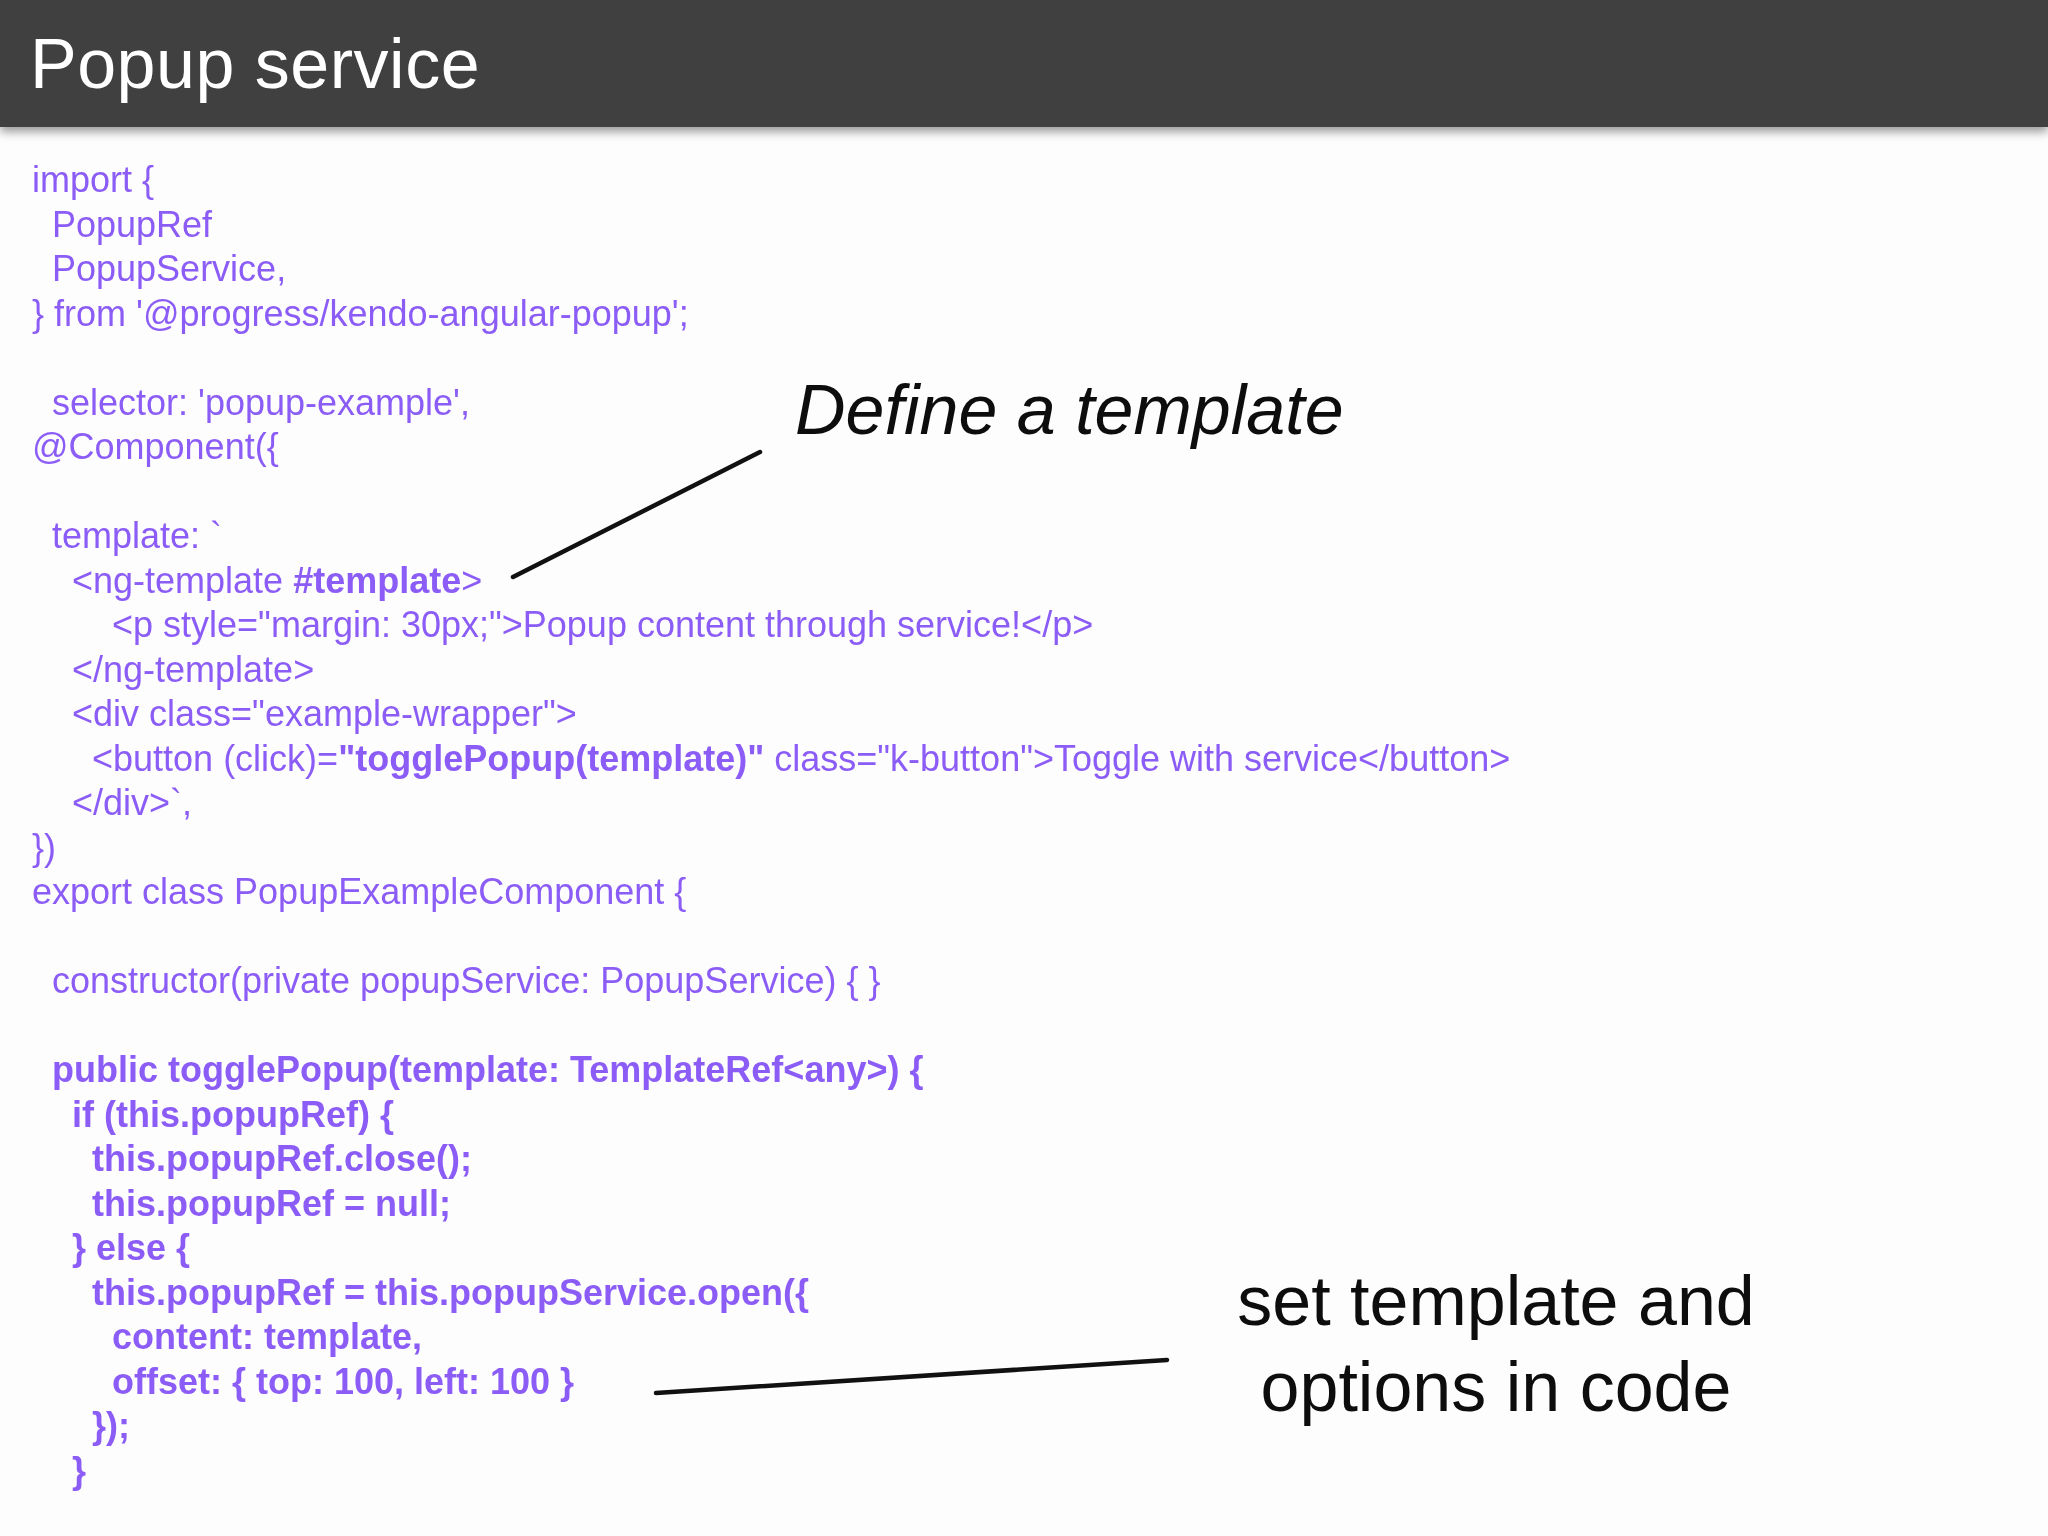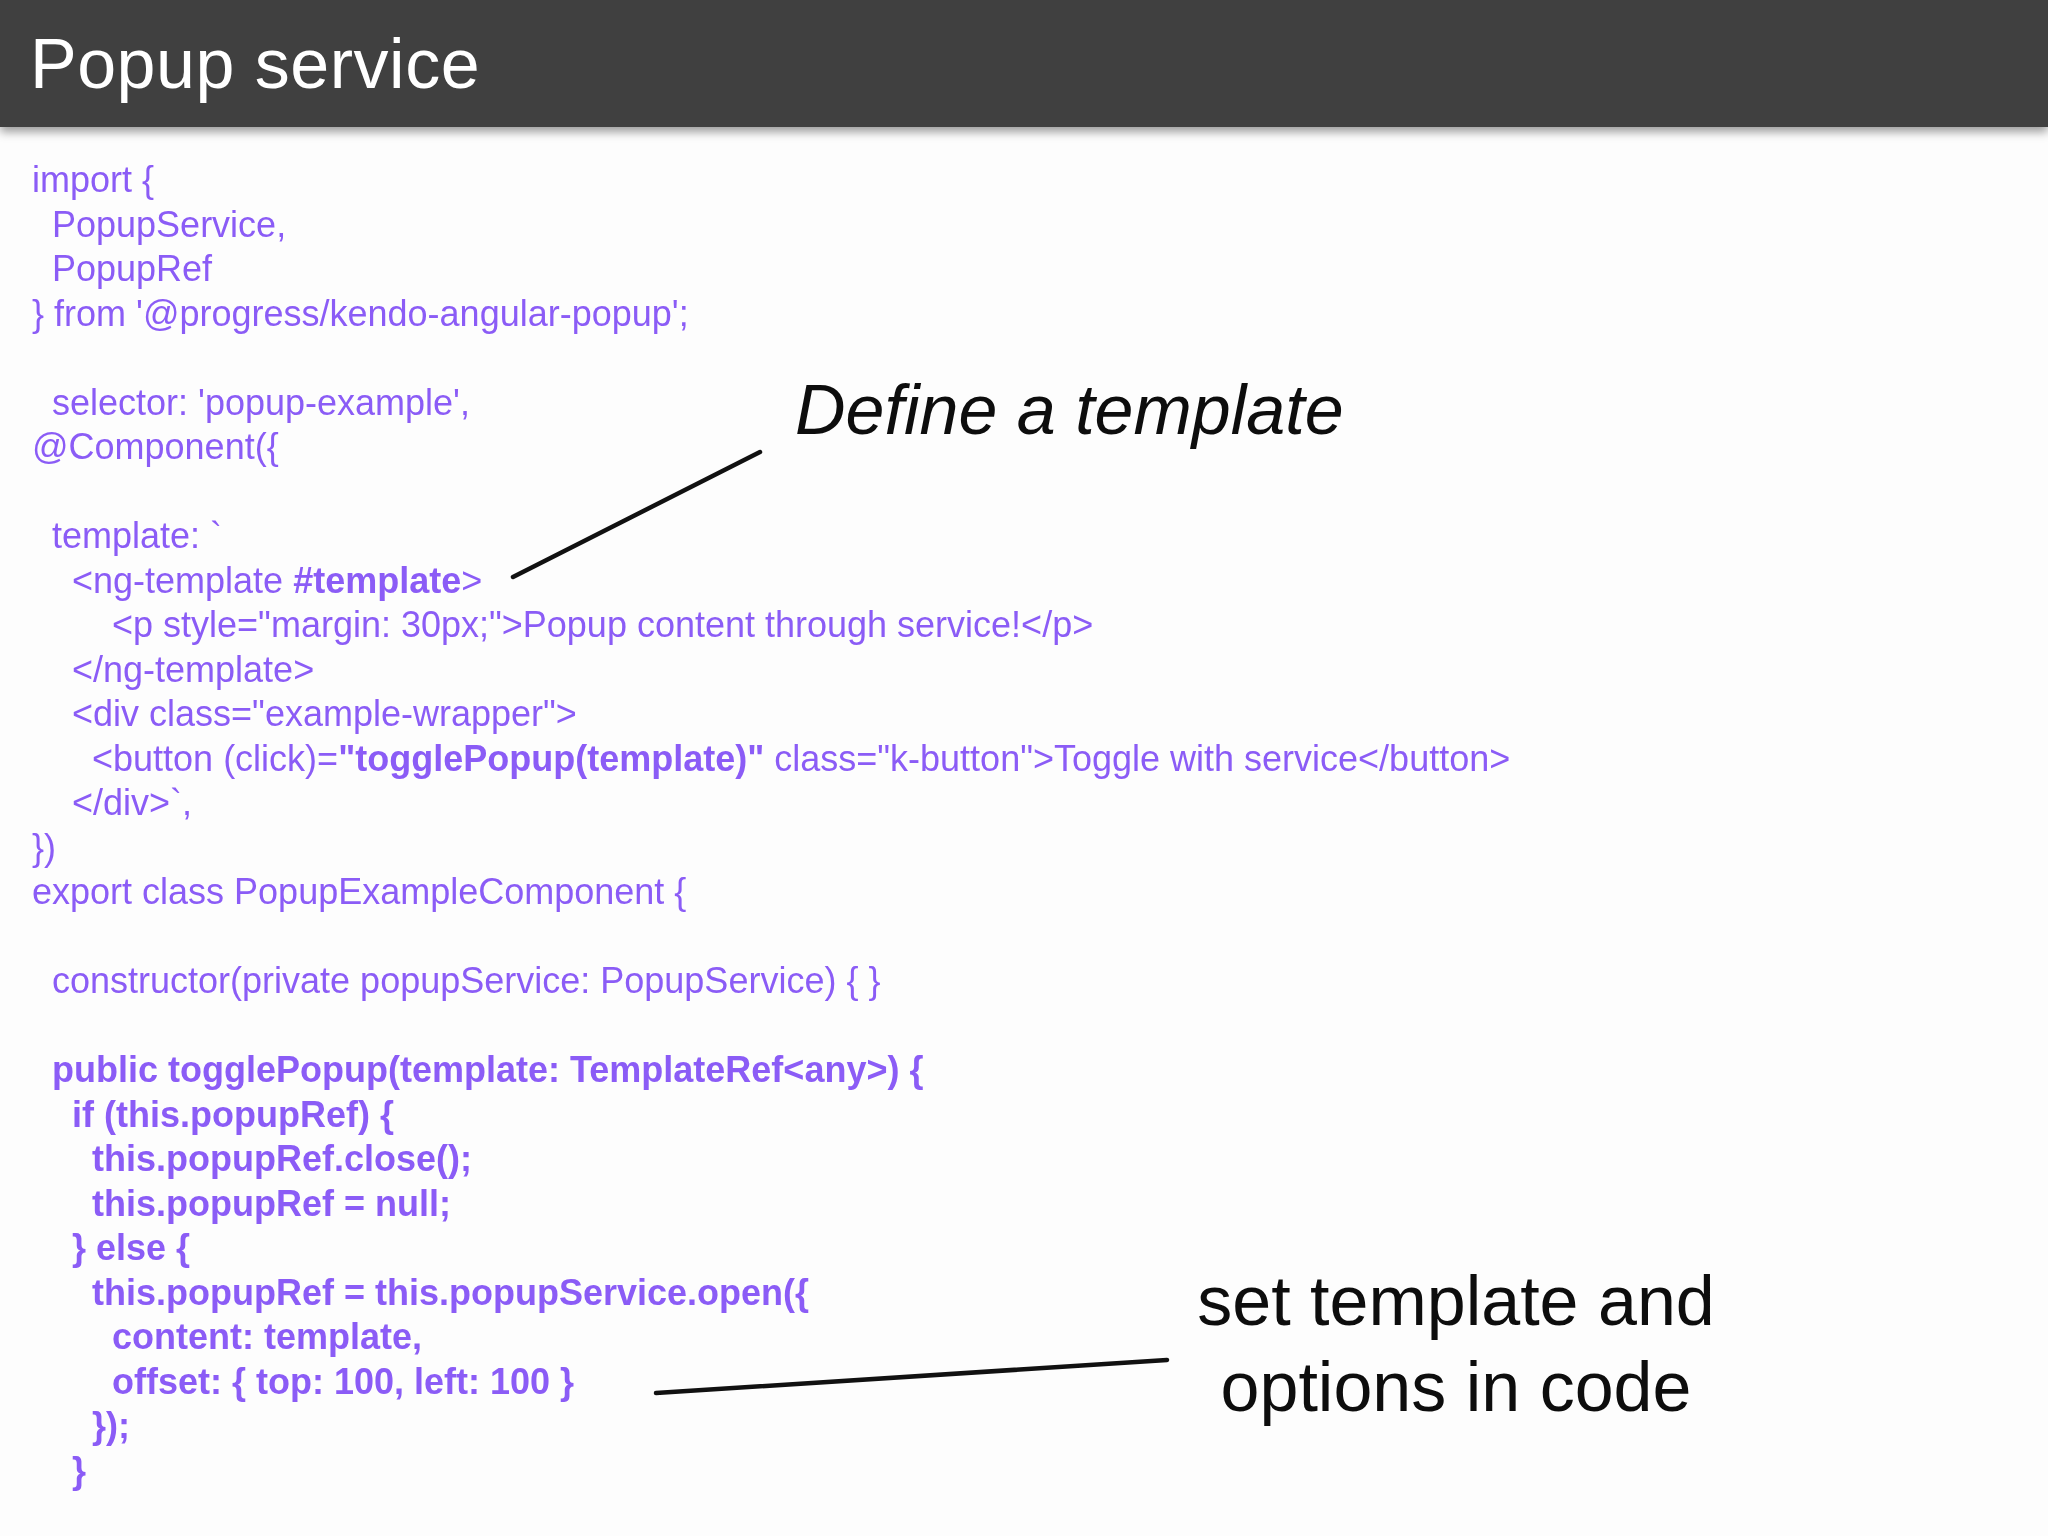--- a/index.html
+++ b/index.html
@@ -46,21 +46,21 @@
     font-size: 70px;
     font-weight: 300;
   }
   #ann-define {
     left: 795px; top: 368px;
     line-height: 84px;
     white-space: pre;
     font-style: italic;
   }
   #ann-options {
-    left: 1116px; top: 1258px;
+    left: 1156px; top: 1258px;
     width: 680px;
     line-height: 86px;
     text-align: center;
   }
   .pointer-svg {
     position: absolute; left: 0; top: 0;
     width: 2048px; height: 1536px;
     pointer-events: none;
   }
 </style>
@@ -68,22 +68,22 @@
 <body>
 
 <div id="slide">
 
   <div class="header" style="background: #404040;">
     <div class="title" style="color: rgb(255, 255, 255);">Popup service</div>
   </div>
 
   <div class="code" style="color: #8b5cf6;">
       <div class="code-line"><span>import {</span></div>
+      <div class="code-line"><span>  PopupRef</span></div>
       <div class="code-line"><span>  PopupService,</span></div>
-      <div class="code-line"><span>  PopupRef</span></div>
       <div class="code-line"><span>} from '@progress/kendo-angular-popup';</span></div>
       <div class="code-line"></div>
       <div class="code-line"><span>  selector: 'popup-example',</span></div>
       <div class="code-line"><span>@Component({</span></div>
       <div class="code-line"></div>
       <div class="code-line"><span>  template: `</span></div>
       <div class="code-line"><span>    &lt;ng-template </span><span class="b">#template</span><span>&gt;</span></div>
       <div class="code-line"><span>        &lt;p style="margin: 30px;"&gt;Popup content through service!&lt;/p&gt;</span></div>
       <div class="code-line"><span>    &lt;/ng-template&gt;</span></div>
       <div class="code-line"><span>    &lt;div class="example-wrapper"&gt;</span></div>

